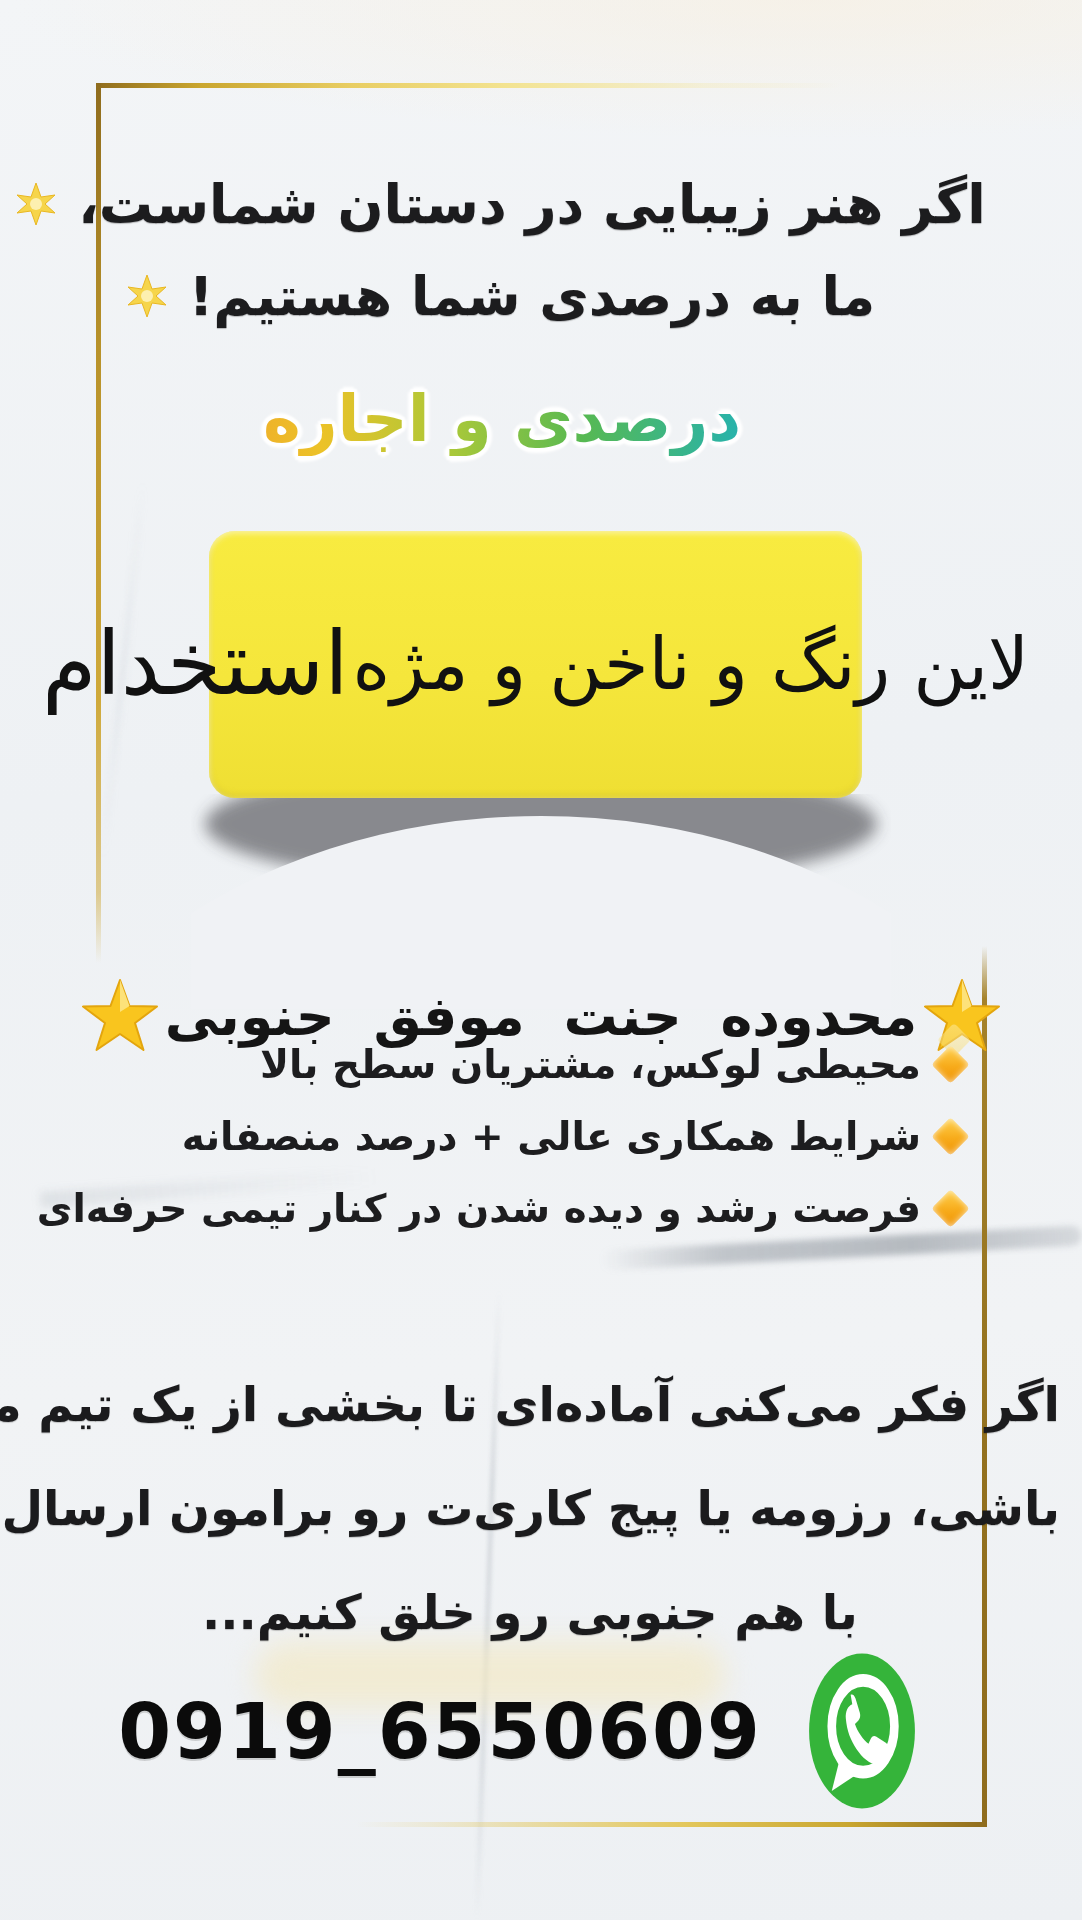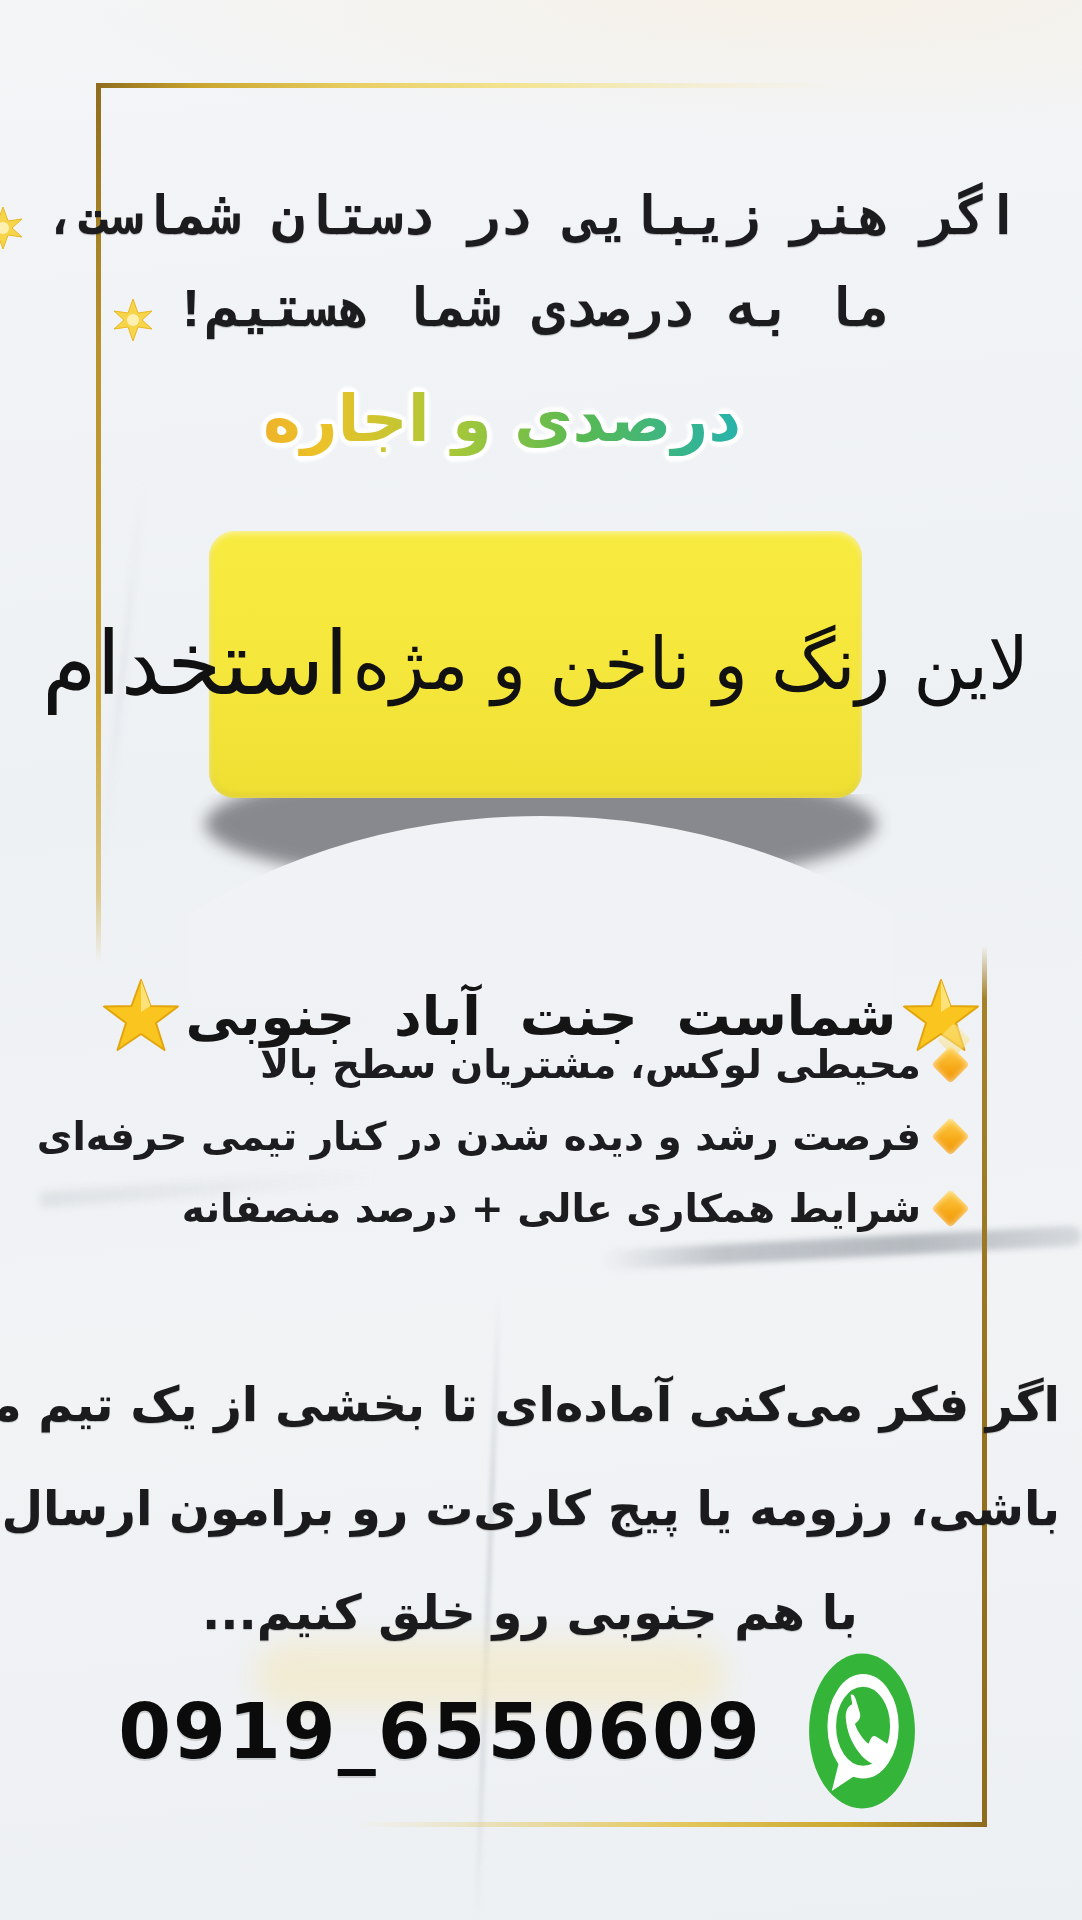--- a/index.html
+++ b/index.html
@@ -29,21 +29,21 @@
   .gold-top{left:96px;top:83px;width:745px;height:5px;
     background:linear-gradient(to right,#8f6c1d,#caa62f 14%,#e8cd62 34%,#f3e390 55%,rgba(243,227,144,.25) 82%,rgba(243,227,144,0));}
   .gold-left{left:96px;top:83px;width:5px;height:880px;
     background:linear-gradient(to bottom,#8f6c1d,#b8922a 30%,#cfa93a 70%,rgba(207,169,58,.55) 92%,rgba(207,169,58,0));}
   .gold-right{left:982px;top:946px;width:5px;height:881px;
     background:linear-gradient(to bottom,rgba(164,130,40,0),#a5822a 6%,#93711f 55%,#8f6c1d 100%);}
   .gold-bottom{left:356px;top:1822px;width:631px;height:5px;
     background:linear-gradient(to left,#8f6c1d,#c9a630 22%,#e3c75c 48%,rgba(227,199,92,.2) 88%,rgba(227,199,92,0));}
   
   .headline{position:absolute;left:0;top:158px;width:1000px;text-align:center;}
-  .headline-row{display:flex;align-items:flex-end;justify-content:center;gap:20px;height:92px;font-family:Liberation Mono, monospace;}
+  .headline-row{display:flex;align-items:center;justify-content:center;gap:20px;height:92px;}
   .headline-text{font-weight:bold;font-size:54px;color:#1c1c1e;direction:rtl;white-space:nowrap;
     text-shadow:0 1px 1px rgba(0,0,0,.25);}
   .sparkle{width:44px;height:44px;flex:0 0 auto;}
   
   .rainbow-wrap{position:absolute;left:0;top:382px;width:1004px;height:120px;text-align:center;}
   .rainbow{position:absolute;left:0;right:0;margin:auto;font-size:64px;font-weight:bold;direction:rtl;white-space:nowrap;}
   .rainbow-back{color:#ffffff;
     text-shadow:0 0 3px #fff,3px 3px 2px #fff,-3px 3px 2px #fff,3px -3px 2px #fff,-3px -3px 2px #fff,5px 0 3px #fff,-5px 0 3px #fff,0 5px 3px #fff,0 -5px 3px #fff;}
   .rainbow-front{background:linear-gradient(to left,#7d5fe0 0%,#3f7ee0 12%,#2ab3a8 27%,#57b952 42%,#a9c839 55%,#ecc228 68%,#f29b2d 83%,#ee4f35 100%);
     -webkit-background-clip:text;background-clip:text;color:transparent;}
@@ -130,39 +130,39 @@
 <section class="job-card">
   <div class="job-title">استخدام</div>
   <div class="job-line">لاین رنگ و ناخن و مژه</div>
 </section>
 
 <div class="location">
   <svg class="star5" viewBox="0 0 78 76">
     <path d="M39 2 L48.5 28 L76 28.5 L54 45 L62.5 72 L39 56 L15.5 72 L24 45 L2 28.5 L29.5 28 Z" fill="#f9c51e" stroke="#e3a50e" stroke-width="2" stroke-linejoin="round"></path>
     <path d="M39 2 L48.5 28 L39 34 Z" fill="#fde27a"></path>
   </svg>
-  <span class="location-text">شماست جنت آباد جنوبی</span>
+  <span class="location-text">محدوده جنت موفق جنوبی</span>
   <svg class="star5" viewBox="0 0 78 76">
     <path d="M39 2 L48.5 28 L76 28.5 L54 45 L62.5 72 L39 56 L15.5 72 L24 45 L2 28.5 L29.5 28 Z" fill="#f9c51e" stroke="#e3a50e" stroke-width="2" stroke-linejoin="round"></path>
     <path d="M39 2 L48.5 28 L39 34 Z" fill="#fde27a"></path>
   </svg>
 </div>
 
 <div class="diamond-faint"></div>
 <div class="benefits">
   <div class="benefit-row">
     <span class="benefit-text">محیطی لوکس، مشتریان سطح بالا</span>
     <span class="diamond"></span>
   </div>
   <div class="benefit-row">
-    <span class="benefit-text">فرصت رشد و دیده شدن در کنار تیمی حرفه‌ای</span>
+    <span class="benefit-text">شرایط همکاری عالی + درصد منصفانه</span>
     <span class="diamond"></span>
   </div>
   <div class="benefit-row">
-    <span class="benefit-text">شرایط همکاری عالی + درصد منصفانه</span>
+    <span class="benefit-text">فرصت رشد و دیده شدن در کنار تیمی حرفه‌ای</span>
     <span class="diamond"></span>
   </div>
 </div>
 
 <div class="cta">
   <div class="cta-line">اگر فکر می‌کنی آماده‌ای تا بخشی از یک تیم موفق</div>
   <div class="cta-line">باشی، رزومه یا پیج کاری‌ت رو برامون ارسال کن.</div>
   <div class="cta-line">با هم جنوبی رو خلق کنیم...</div>
 </div>
 

